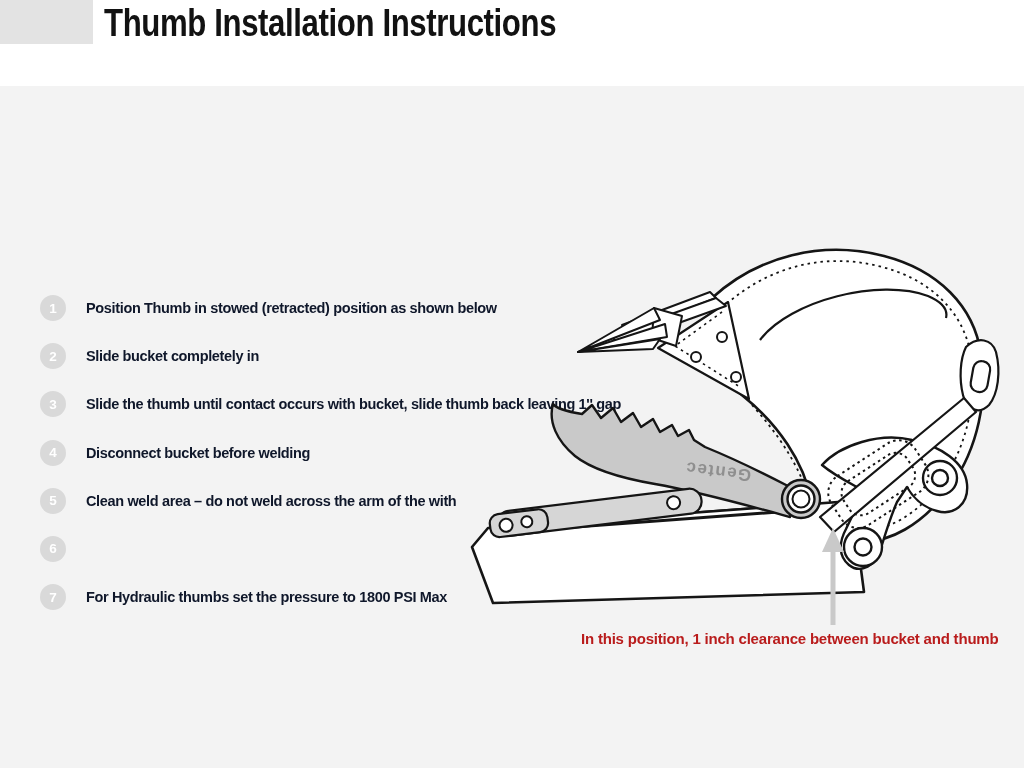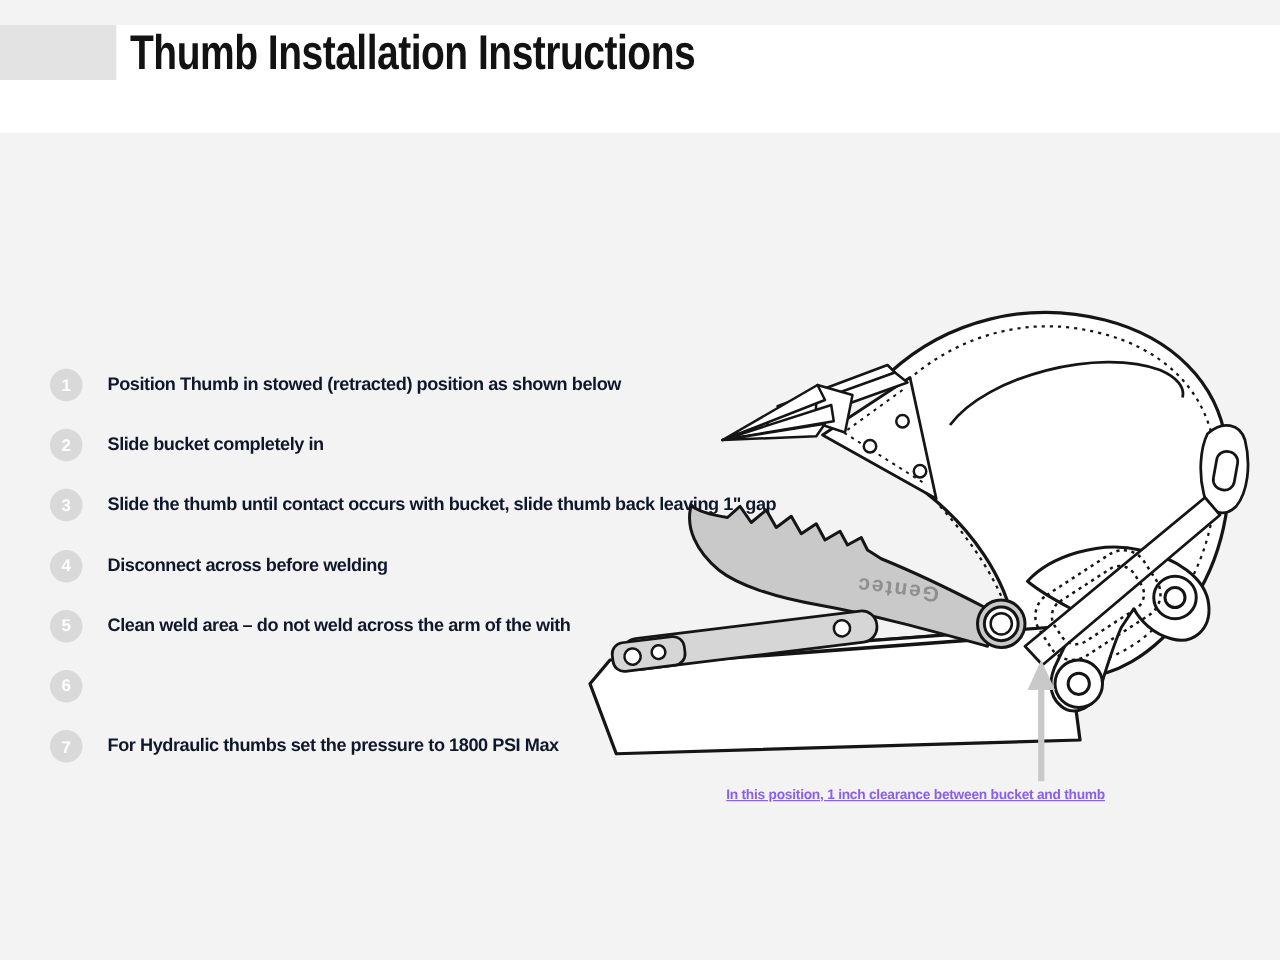--- a/index.html
+++ b/index.html
@@ -5,21 +5,20 @@
   * { margin:0; padding:0; box-sizing:border-box; }
   html,body { background:#e9e9e9; }
   .page {
     position:relative; width:1024px; height:768px; overflow:hidden;
     background:#f3f3f3;
     font-family:"Liberation Sans", sans-serif;
   }
   .header {
     position:absolute; top:0; left:0; width:1024px; height:86px;
     background:#ffffff;
-    margin-top:20px;
   }
   .logo-swatch {
     position:absolute; top:0; left:0; width:93px; height:44px;
     background:#e3e3e3;
   }
   .page-title {
     position:absolute; top:0; left:104px; height:48px; line-height:46px;
     font-size:39px; font-weight:700; color:#121212;
     letter-spacing:-0.5px; white-space:nowrap;
     transform:scaleX(0.80); transform-origin:left center;
@@ -39,22 +38,22 @@
   }
   .step-text {
     font-size:14.5px; font-weight:700; color:#0f172a;
     letter-spacing:-0.35px; white-space:nowrap;
   }
   .illustration {
     position:absolute; left:460px; top:240px; width:560px; height:400px;
   }
   .caption {
     position:absolute; left:581px; top:630px; width:420px;
-    font-size:11px; font-weight:600; color:#8b5cf6;
-    letter-spacing:-0.2px; white-space:nowrap;text-decoration:underline;
+    font-size:15px; font-weight:600; color:#b91c1c;
+    letter-spacing:-0.2px; white-space:nowrap;
   }
 </style>
 </head>
 <body>
 
 <div class="page">
 
   <div class="header">
     <div class="logo-swatch"></div>
     <h1 class="page-title">Thumb Installation Instructions</h1>
@@ -68,21 +67,21 @@
     <div class="step-row">
       <span class="step-num">2</span>
       <span class="step-text">Slide bucket completely in</span>
     </div>
     <div class="step-row">
       <span class="step-num">3</span>
       <span class="step-text">Slide the thumb until contact occurs with bucket, slide thumb back leaving 1'' gap</span>
     </div>
     <div class="step-row">
       <span class="step-num">4</span>
-      <span class="step-text">Disconnect across before welding</span>
+      <span class="step-text">Disconnect bucket before welding</span>
     </div>
     <div class="step-row">
       <span class="step-num">5</span>
       <span class="step-text">Clean weld area – do not weld across the arm of the with</span>
     </div>
     <div class="step-row">
       <span class="step-num">6</span>
     </div>
     <div class="step-row">
       <span class="step-num">7</span>

